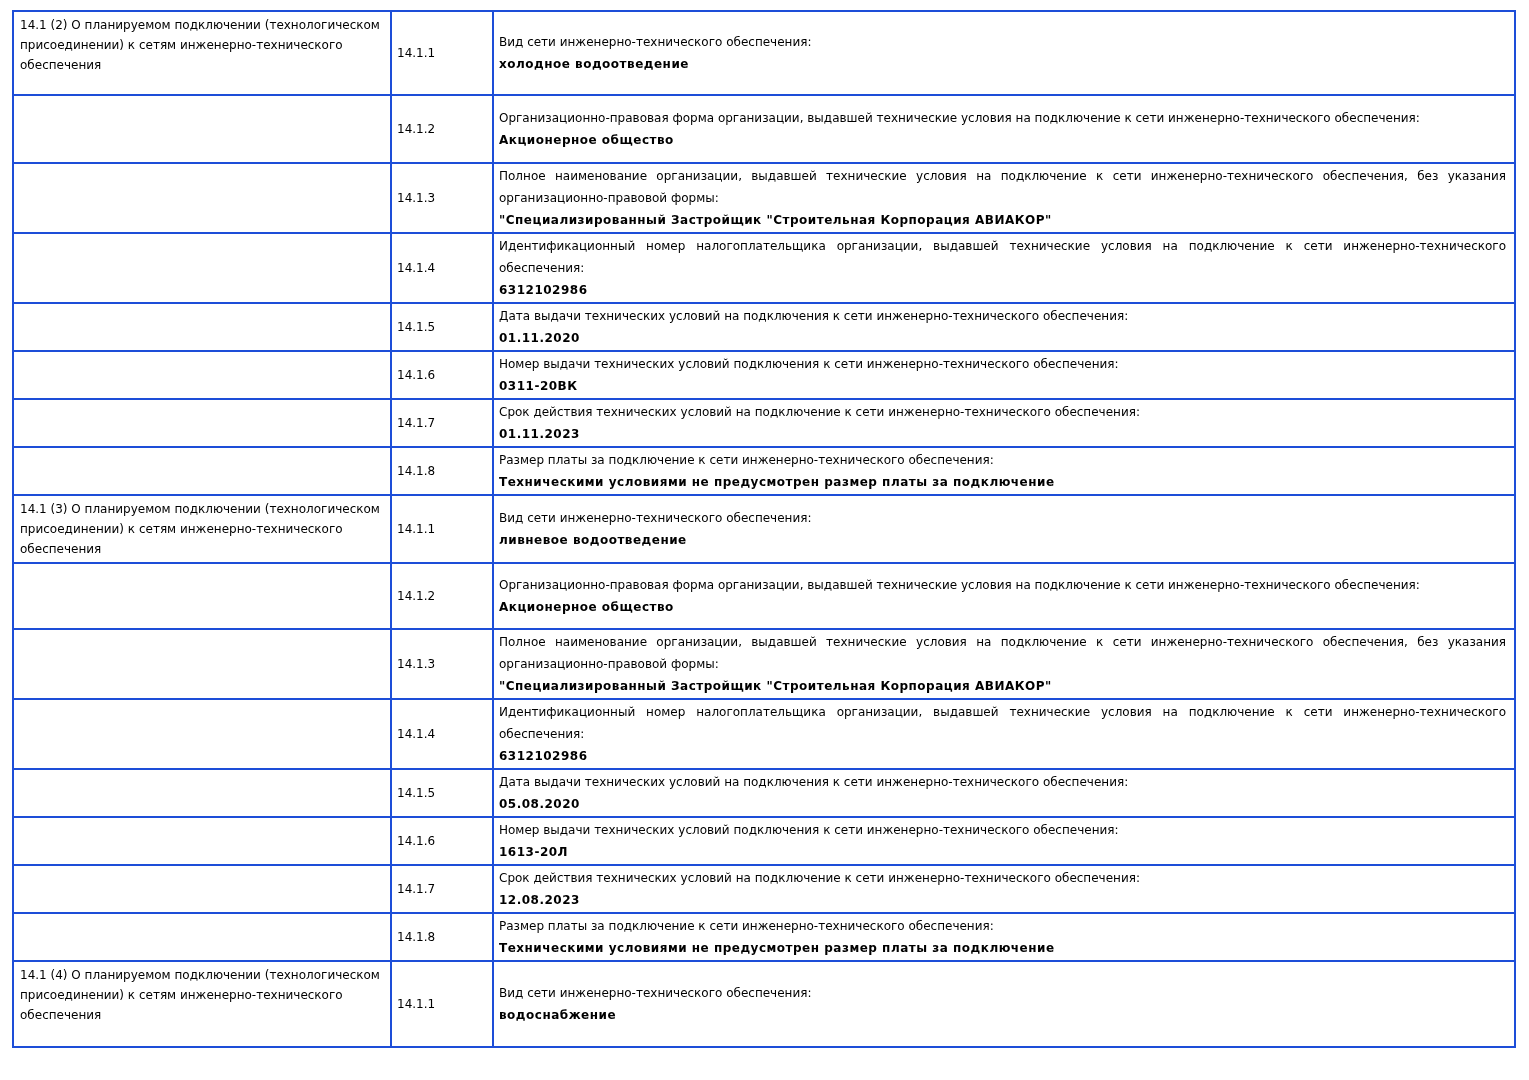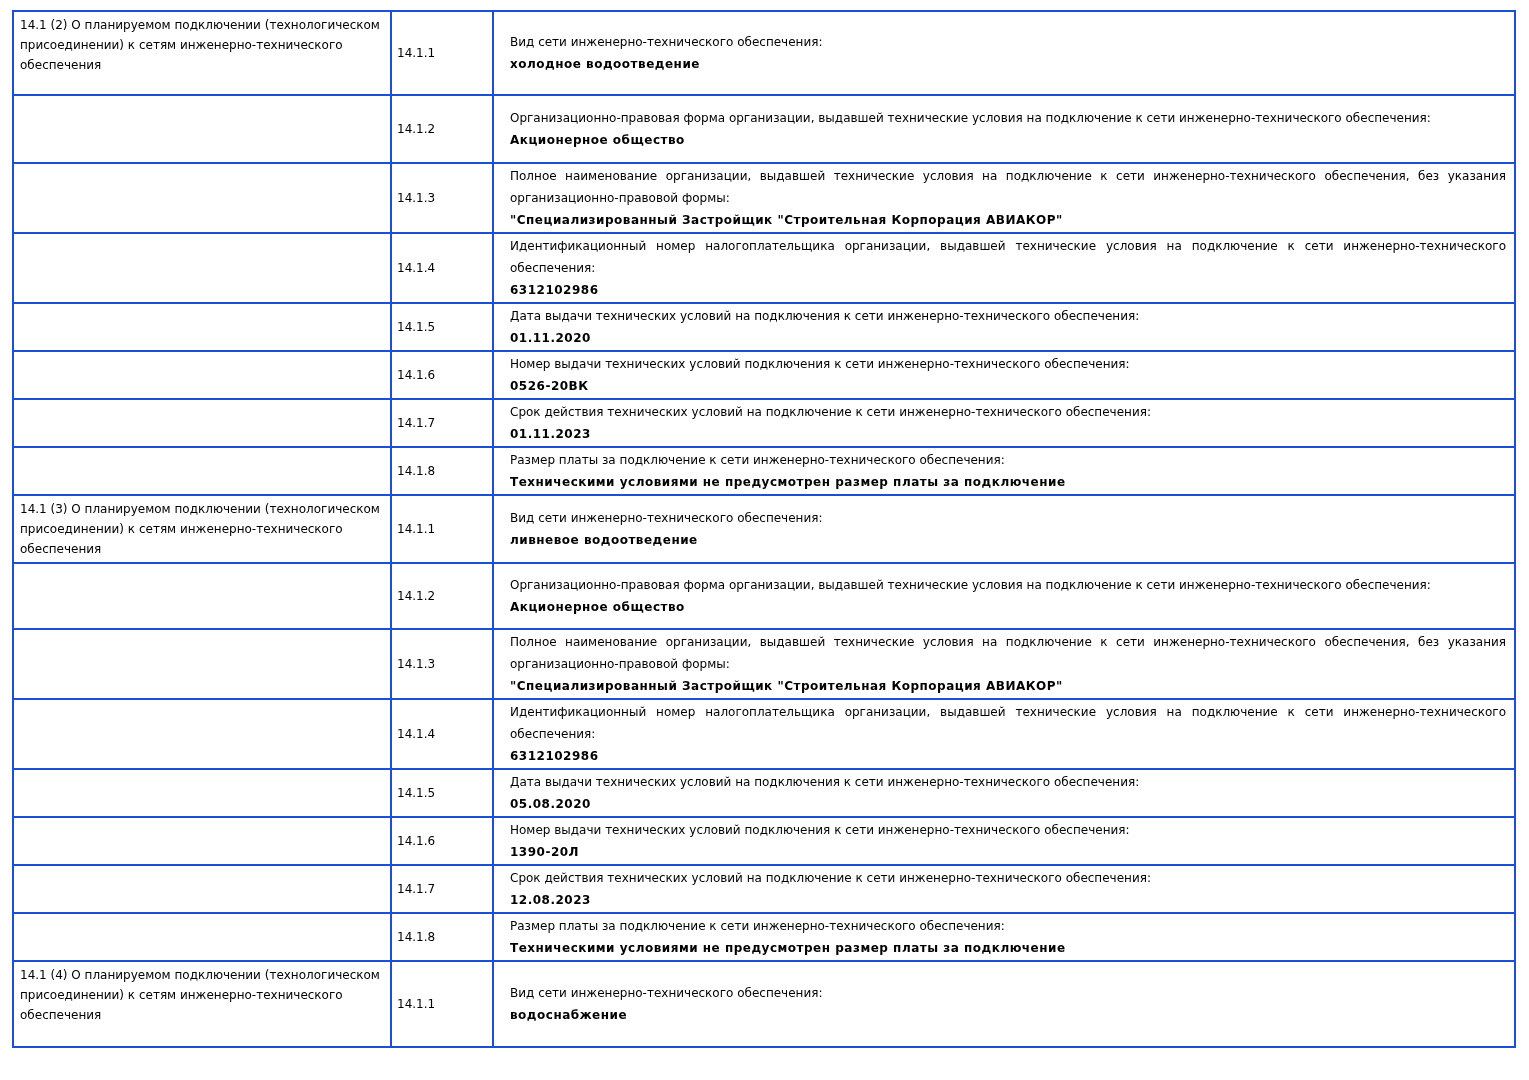--- a/index.html
+++ b/index.html
@@ -29,21 +29,21 @@
   td.c1 {
     vertical-align: top;
     padding: 3px 6px 2px 6px;
     line-height: 20px;
   }
   td.c2 {
     padding: 1px 8px 1px 5px;
     line-height: 22px;
   }
   td.c3 {
-    padding: 1px 8px 1px 16px;
+    padding: 1px 8px 1px 5px;
     line-height: 22px;
   }
   .lbl { text-align: justify; }
   .val { font-weight: bold; letter-spacing: 0.5px; }
   tr.h84 { height: 84px; }
   tr.h86 { height: 68px; }
   tr.h82 { height: 86px; }
   tr.h68 { height: 68px; }
   tr.h66 { height: 66px; }
   tr.h45 { height: 45px; }
@@ -100,21 +100,21 @@
       <td class="c3">
         <div class="lbl">Дата выдачи технических условий на подключения к сети инженерно-технического обеспечения:</div>
         <div class="val">01.11.2020</div>
       </td>
     </tr>
     <tr class="h45">
       <td class="c1"></td>
       <td class="c2"><span>14.1.6</span></td>
       <td class="c3">
         <div class="lbl">Номер выдачи технических условий подключения к сети инженерно-технического обеспечения:</div>
-        <div class="val">0526-20ВК</div>
+        <div class="val">0311-20ВК</div>
       </td>
     </tr>
     <tr class="h45">
       <td class="c1"></td>
       <td class="c2"><span>14.1.7</span></td>
       <td class="c3">
         <div class="lbl">Срок действия технических условий на подключение к сети инженерно-технического обеспечения:</div>
         <div class="val">01.11.2023</div>
       </td>
     </tr>
@@ -167,21 +167,21 @@
       <td class="c3">
         <div class="lbl">Дата выдачи технических условий на подключения к сети инженерно-технического обеспечения:</div>
         <div class="val">05.08.2020</div>
       </td>
     </tr>
     <tr class="h45">
       <td class="c1"></td>
       <td class="c2"><span>14.1.6</span></td>
       <td class="c3">
         <div class="lbl">Номер выдачи технических условий подключения к сети инженерно-технического обеспечения:</div>
-        <div class="val">1390-20Л</div>
+        <div class="val">1613-20Л</div>
       </td>
     </tr>
     <tr class="h45">
       <td class="c1"></td>
       <td class="c2"><span>14.1.7</span></td>
       <td class="c3">
         <div class="lbl">Срок действия технических условий на подключение к сети инженерно-технического обеспечения:</div>
         <div class="val">12.08.2023</div>
       </td>
     </tr>

